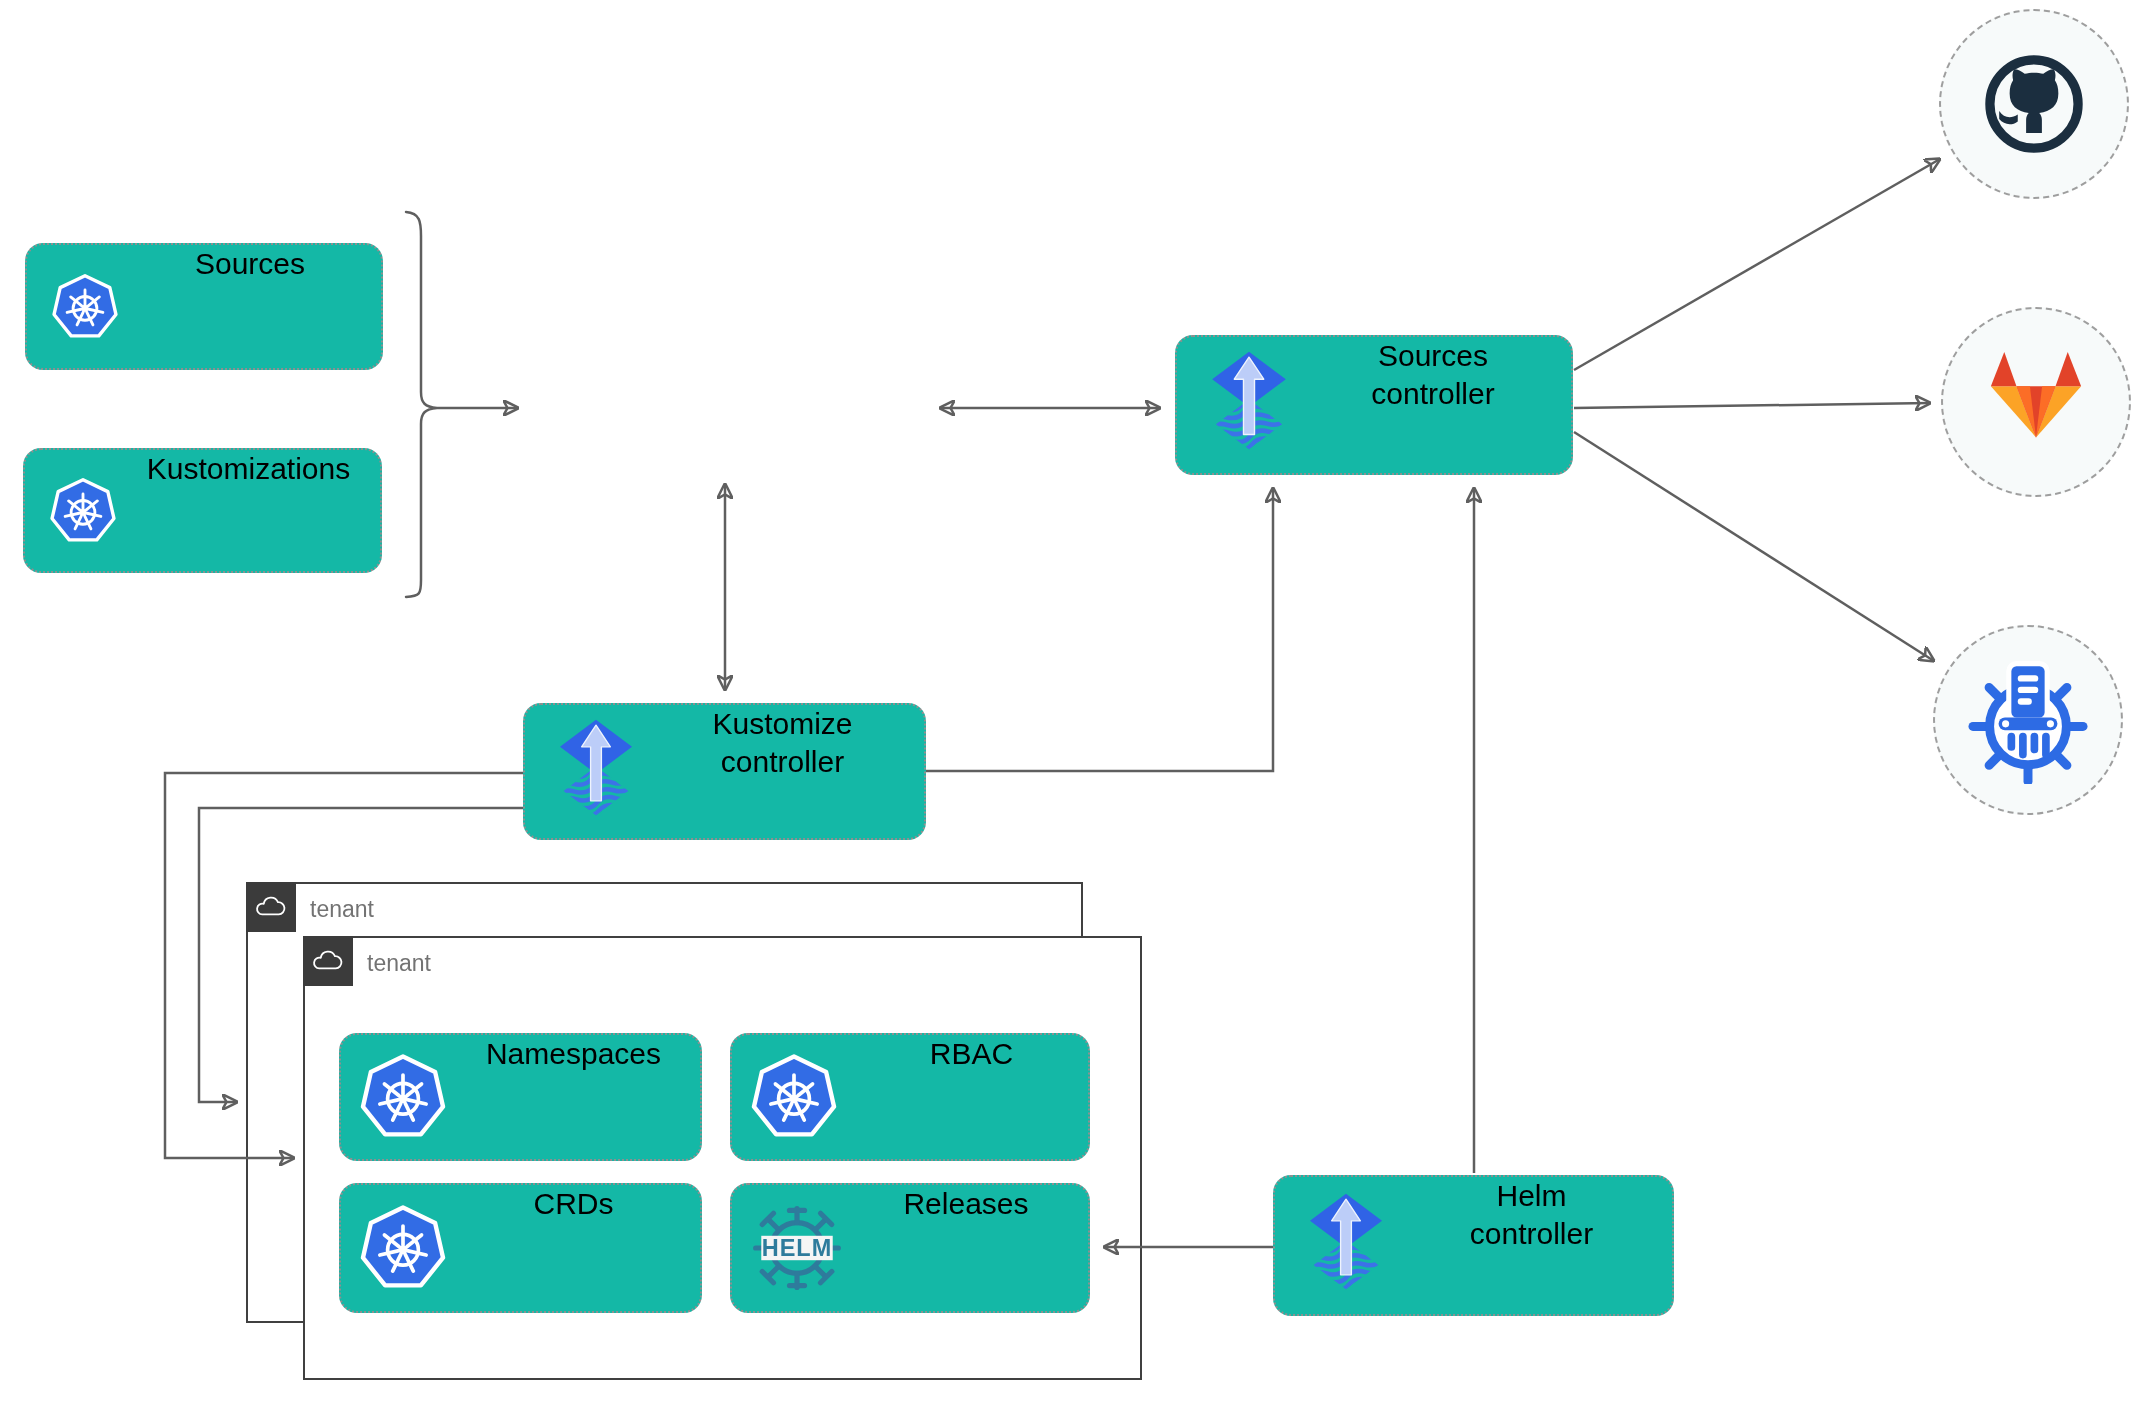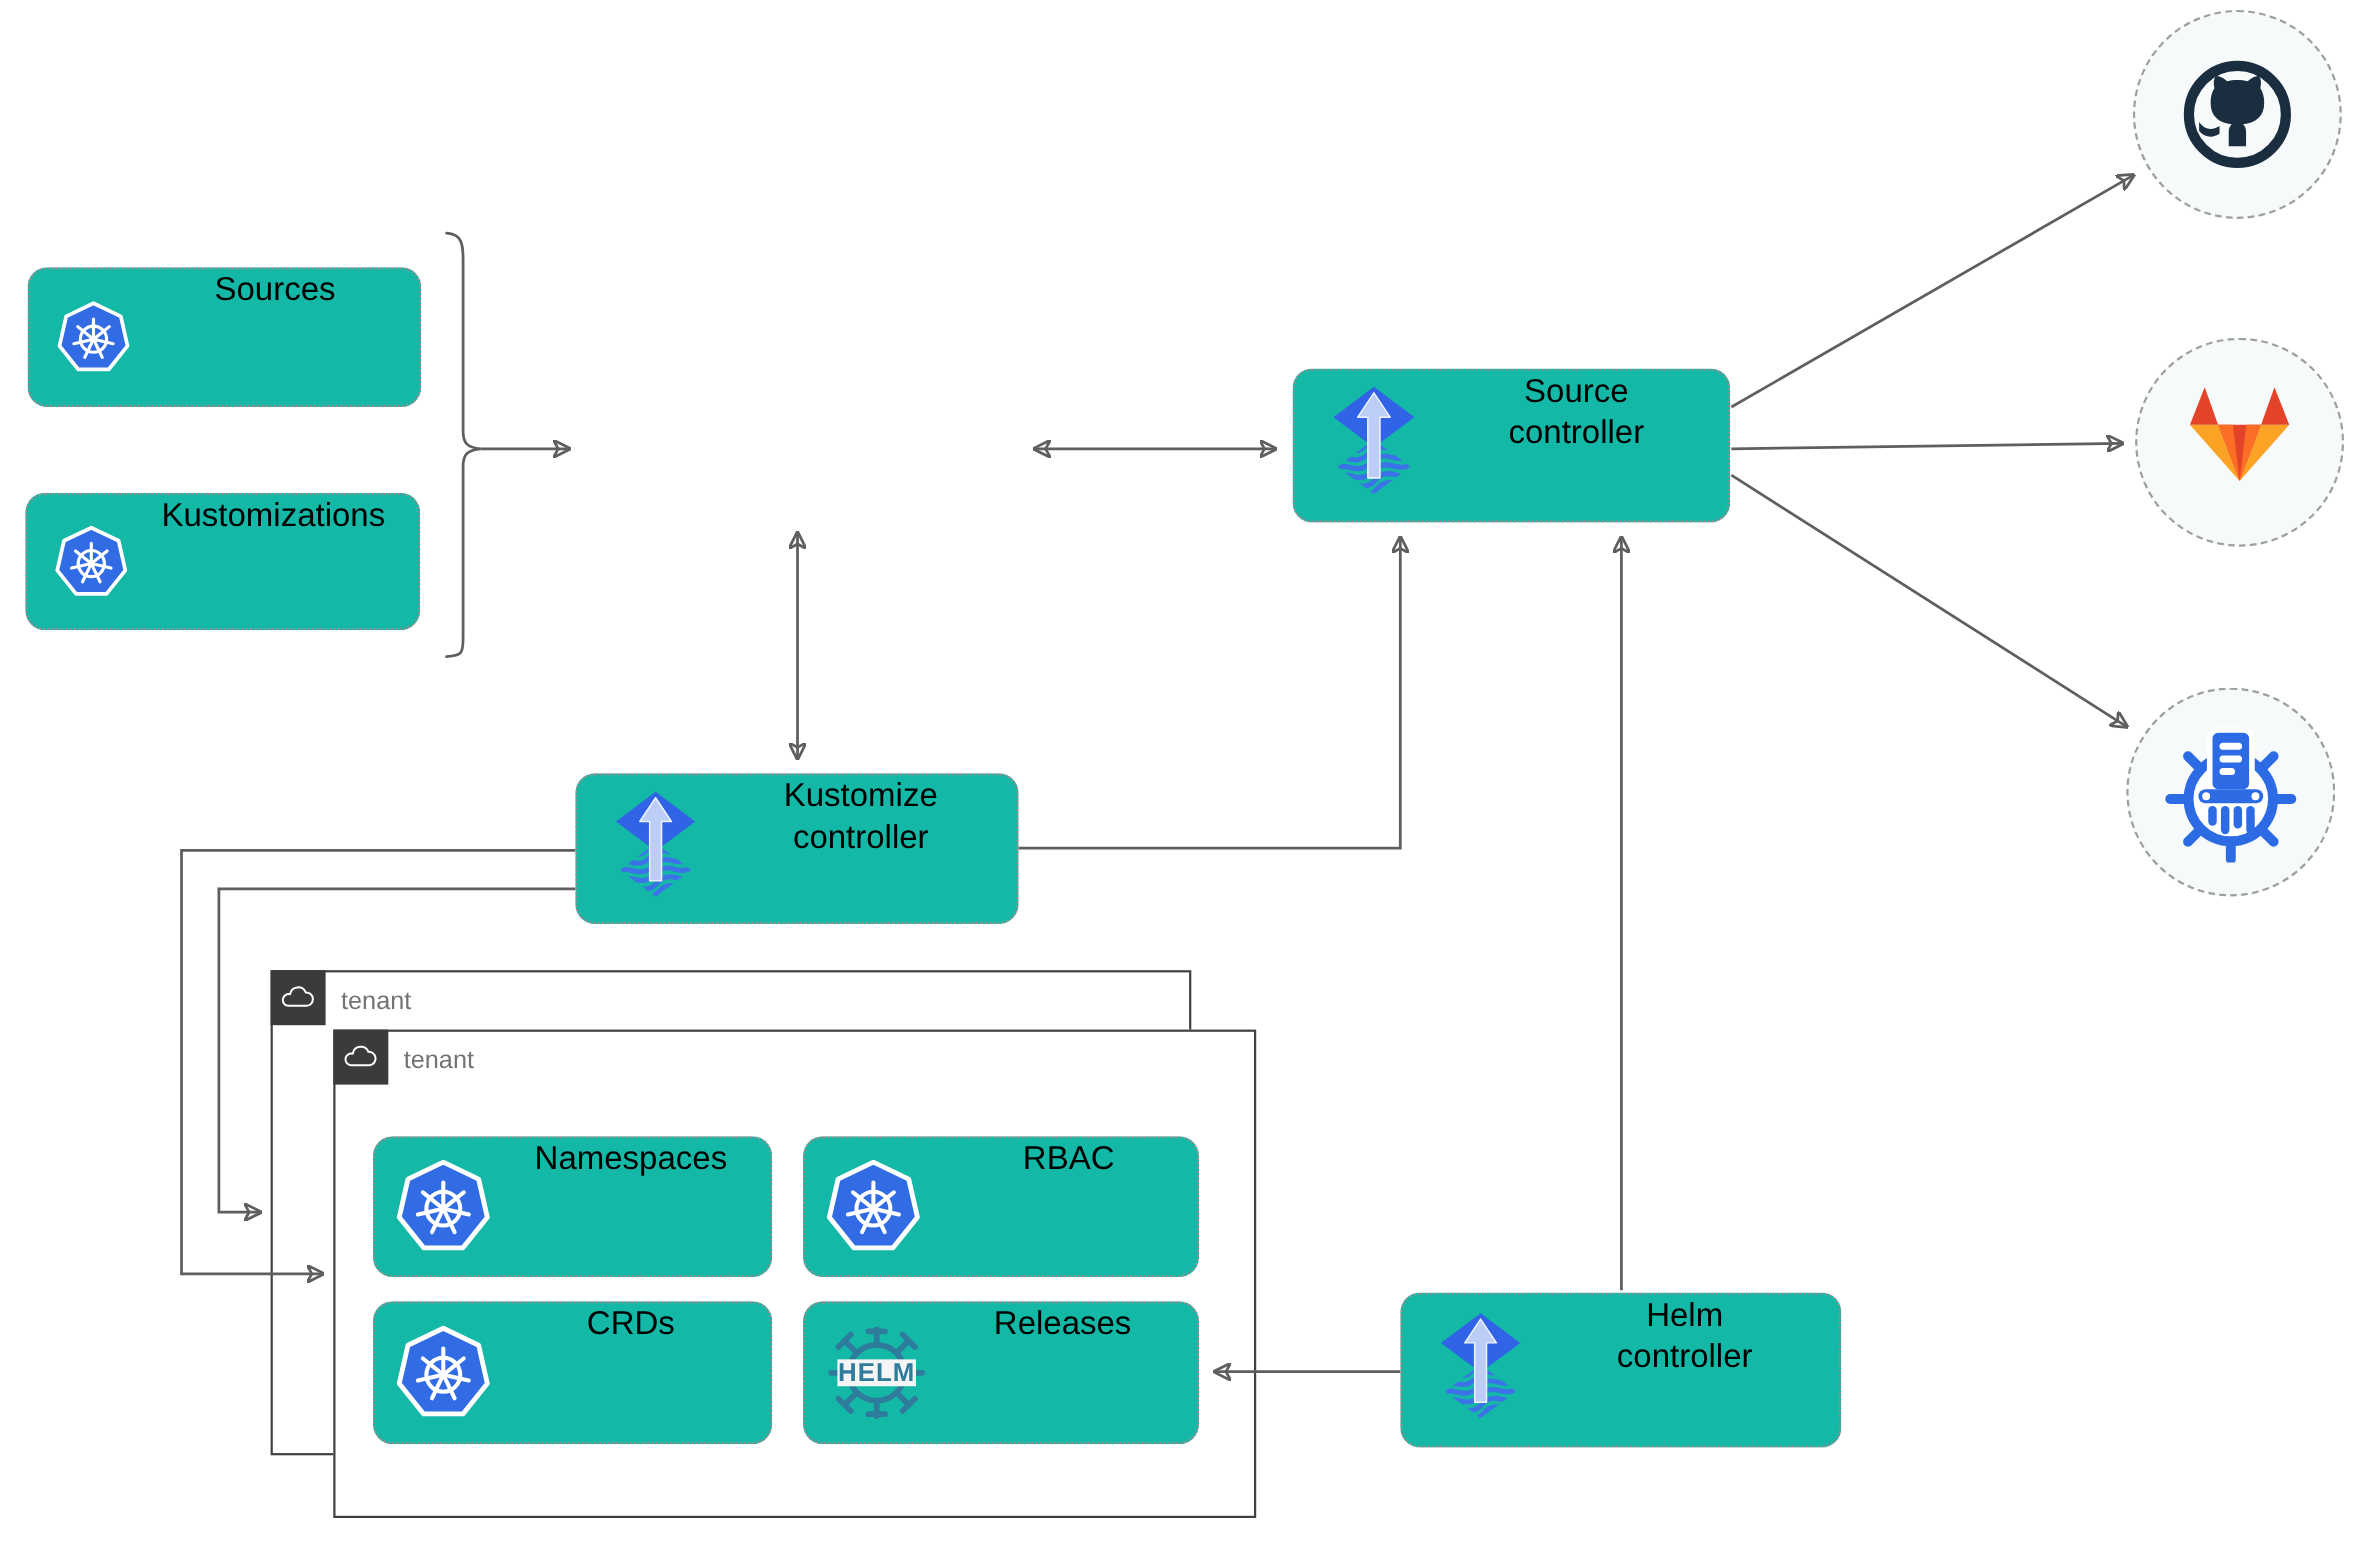--- a/index.html
+++ b/index.html
@@ -143,21 +143,21 @@
     <span class="node-label">Kustomizations</span>
   </div>
 
 
   <div class="node" style="left:1175px;top:335px;width:398px;height:140px;padding-left:26px;">
     <span class="node-icon">
       <svg width="92" height="112">
           <use href="#sym-flux"></use>
         </svg>
     </span>
-    <span class="node-label wrap">Source controller</span>
+    <span class="node-label wrap">Sources controller</span>
   </div>
 
   <div class="node" style="left:523px;top:703px;width:403px;height:137px;padding-left:26px;">
     <span class="node-icon">
       <svg width="90" height="110">
           <use href="#sym-flux"></use>
         </svg>
     </span>
     <span class="node-label wrap">Kustomize controller</span>
   </div>

